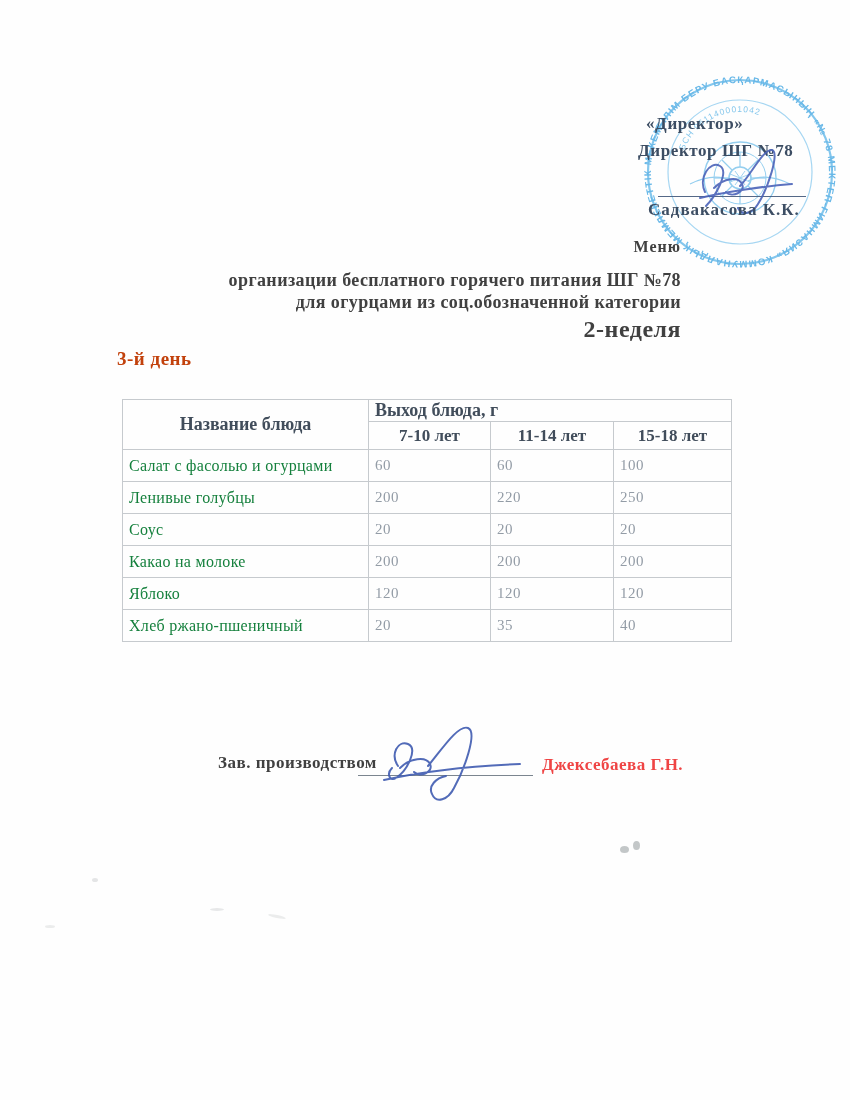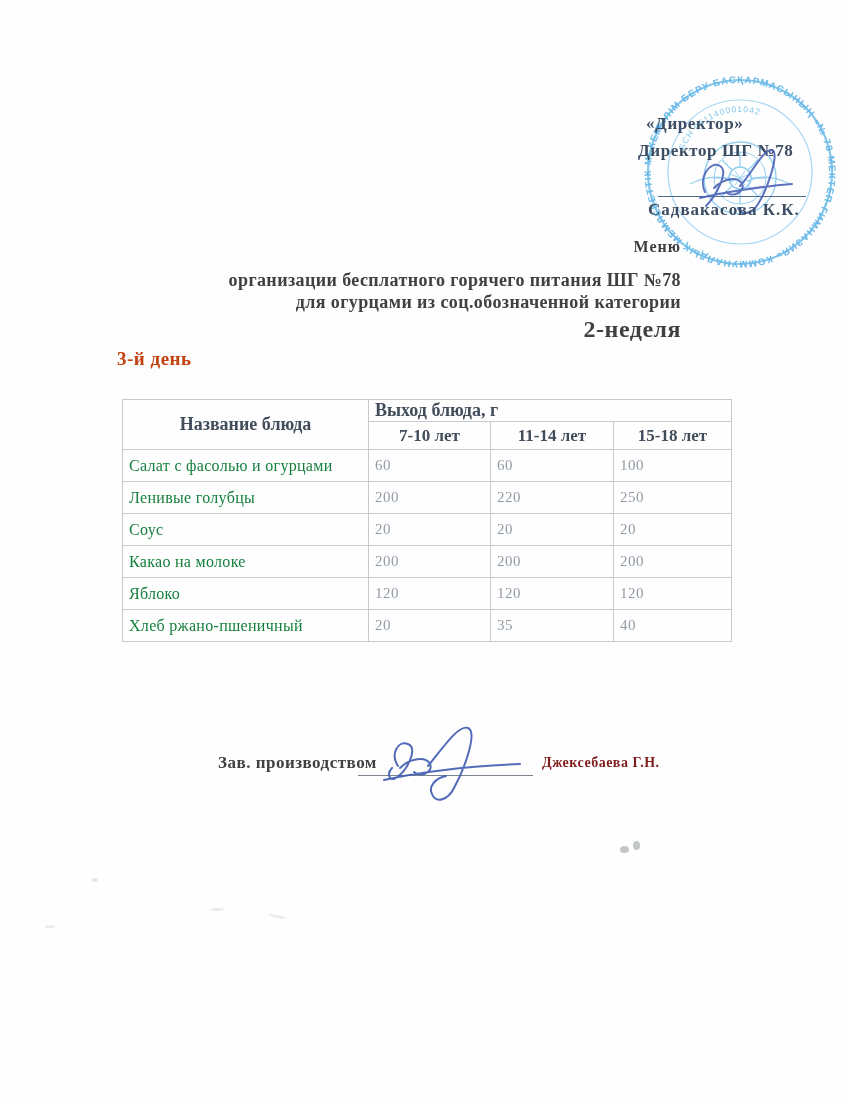--- a/index.html
+++ b/index.html
@@ -39,21 +39,21 @@
   }
   .menu-table th{color:#414d5b;}
   .th-dish{width:246px;text-align:center;padding-left:10px;font-size:18px;height:30px;margin-left:12px;}
   .th-group{text-align:left;padding-left:26px;font-size:18px;}
   .th-age{font-size:17px;text-align:center;padding-left:14px;height:27px;}
   .td-dish{font-size:16px;color:#15803d;height:31px;padding-left:10px;letter-spacing:.3px;}
   .td-val{font-size:15px;color:#939ca6;text-align:left;letter-spacing:.5px;}
   
   .footer-role{position:absolute;left:205px;top:753px;font-size:17px;font-weight:bold;color:#404040;letter-spacing:.5px;margin-left:13px;}
   .footer-line{position:absolute;left:358px;top:775px;width:175px;border-top:1.4px solid #5a6673;opacity:.8;}
-  .footer-name{position:absolute;left:542px;top:755px;font-size:14px;font-weight:bold;color:#7f1d1d;letter-spacing:.5px;}
+  .footer-name{position:absolute;left:542px;top:755px;font-size:17px;font-weight:bold;color:#ef4444;letter-spacing:.5px;}
   
   .artifact{position:absolute;background:#7d8488;border-radius:50%;opacity:.45;}
 </style>
 </head>
 <body>
 
 <div class="page">
 
   <svg class="stamp" viewBox="0 0 196 196">
     <defs>

